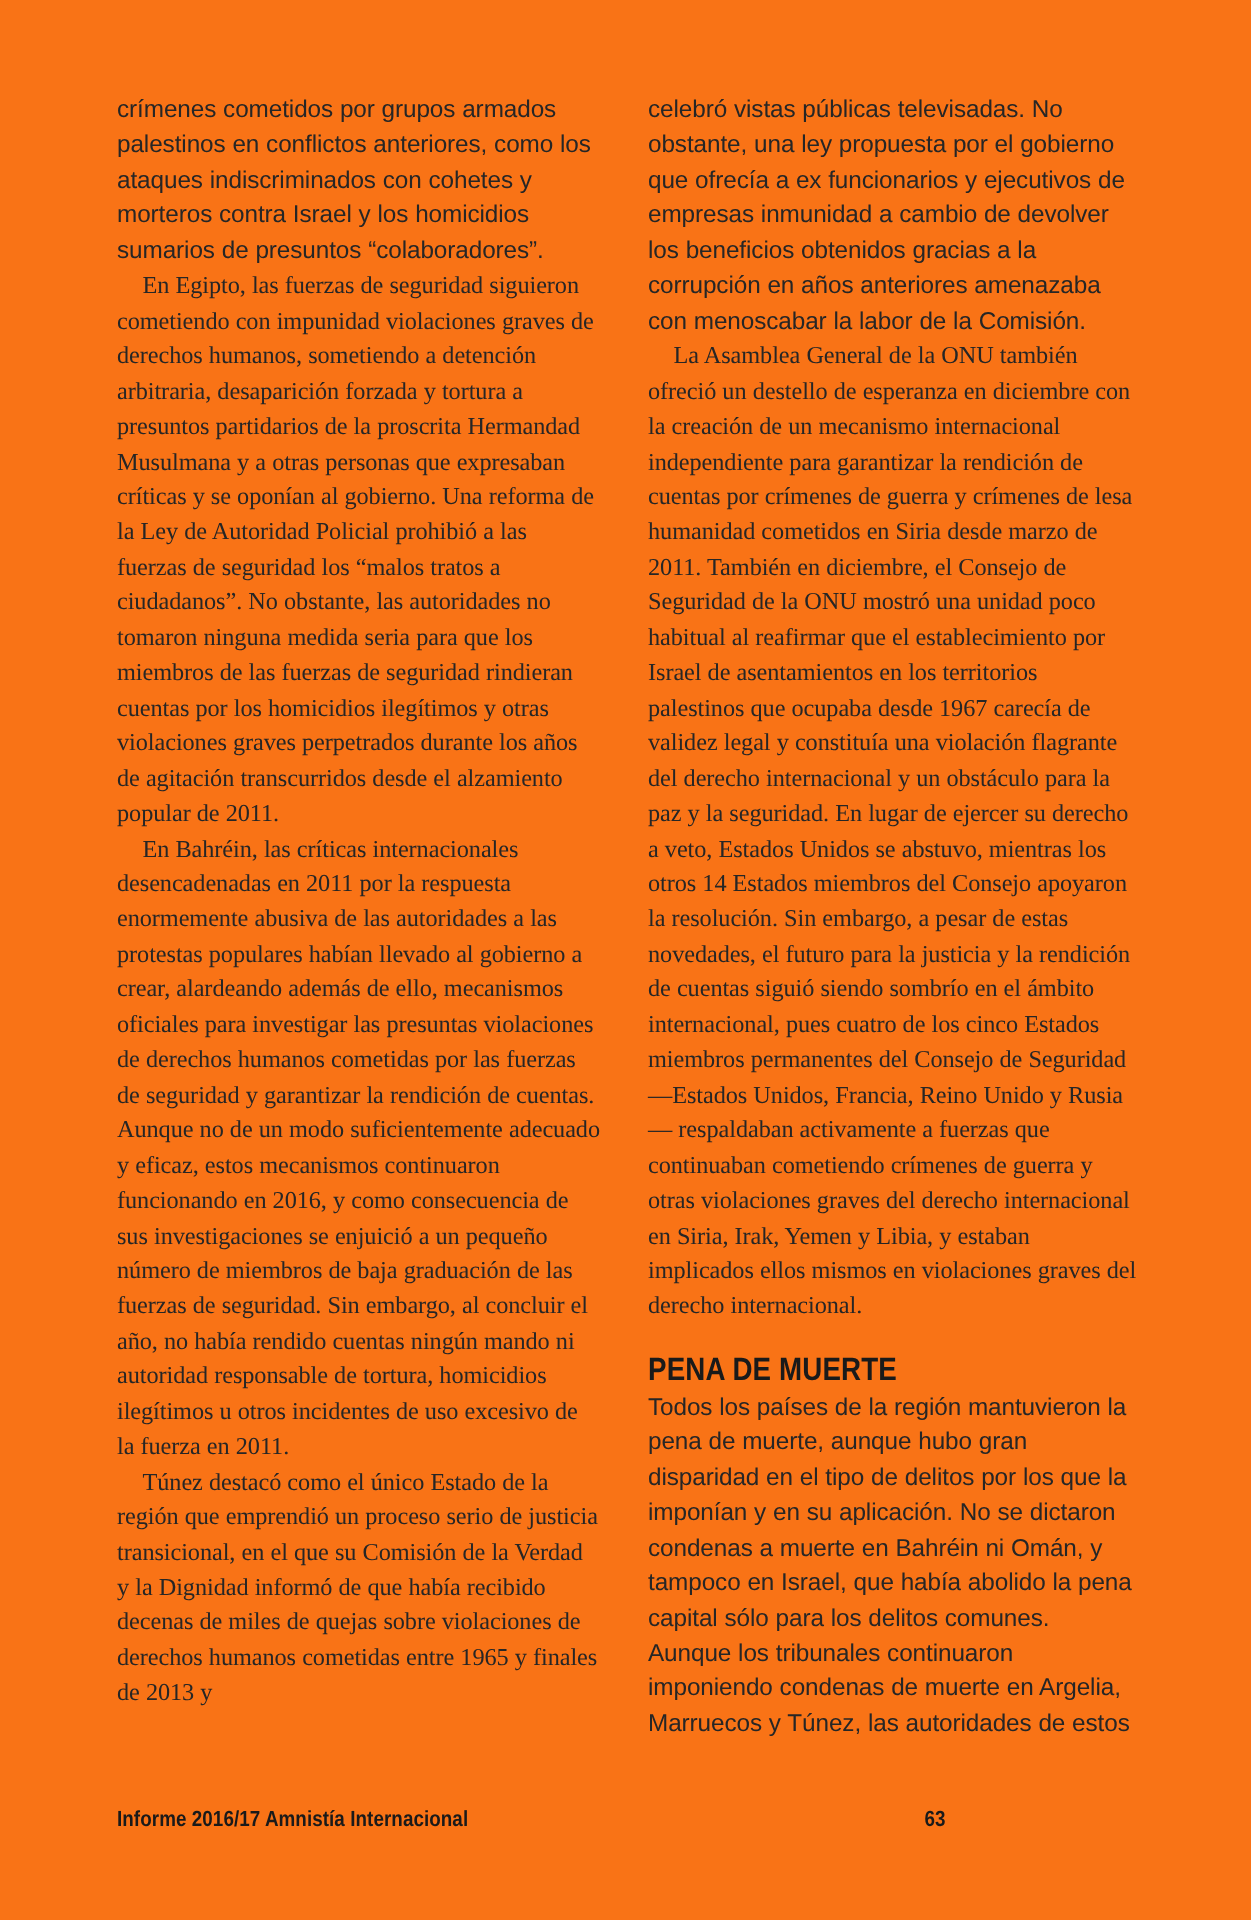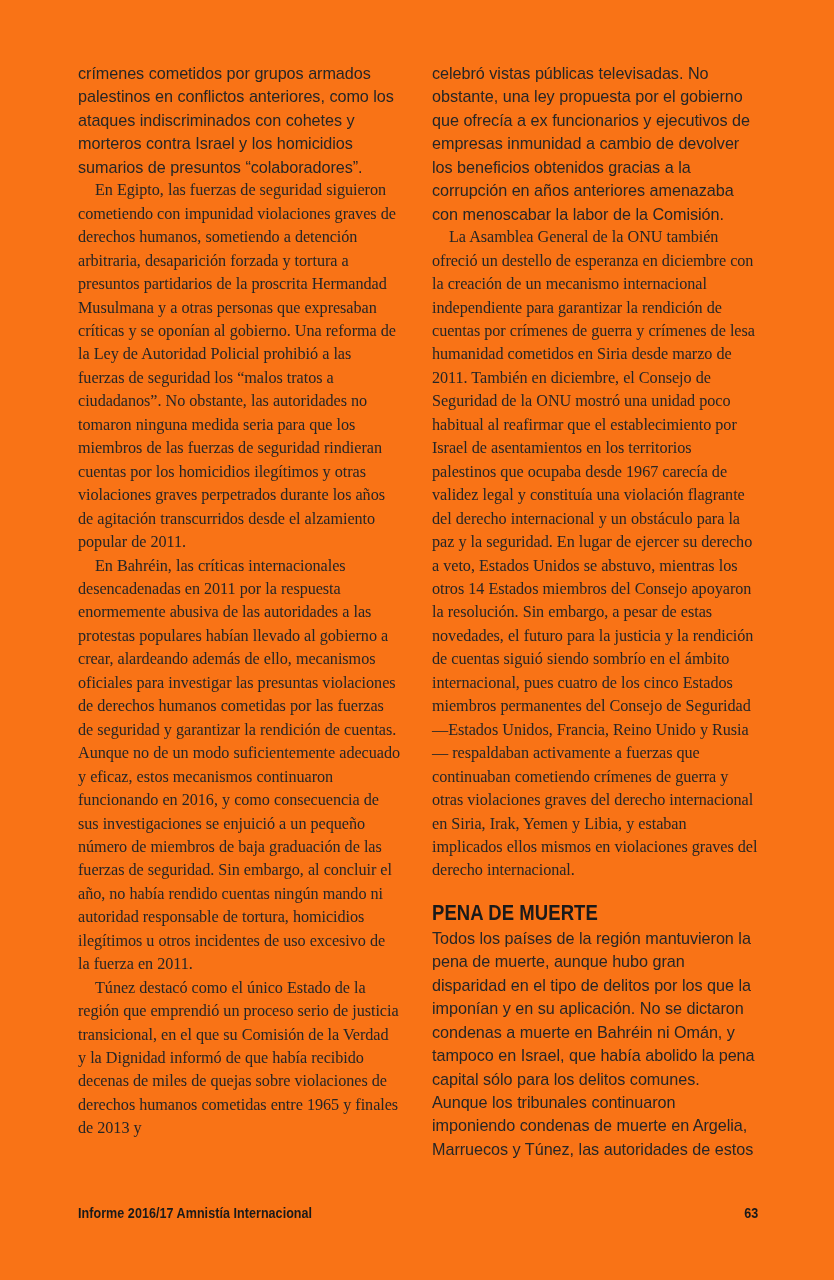--- a/index.html
+++ b/index.html
@@ -77,21 +77,21 @@
   }
 
   h2.section-heading + p.para {
     text-indent: 0;
   }
 
   .footer {
     position: absolute;
     left: 78px;
     top: 1205px;
-    width: 680px;
+    width: 552px;
     display: flex;
     flex-direction: row;
     justify-content: space-between;
     align-items: baseline;
   }
 
   .footer-text,
   .footer-page {
     font-family: "Liberation Sans Narrow", "Liberation Sans", "DejaVu Sans Condensed", sans-serif;
     font-size: 14.6px;

